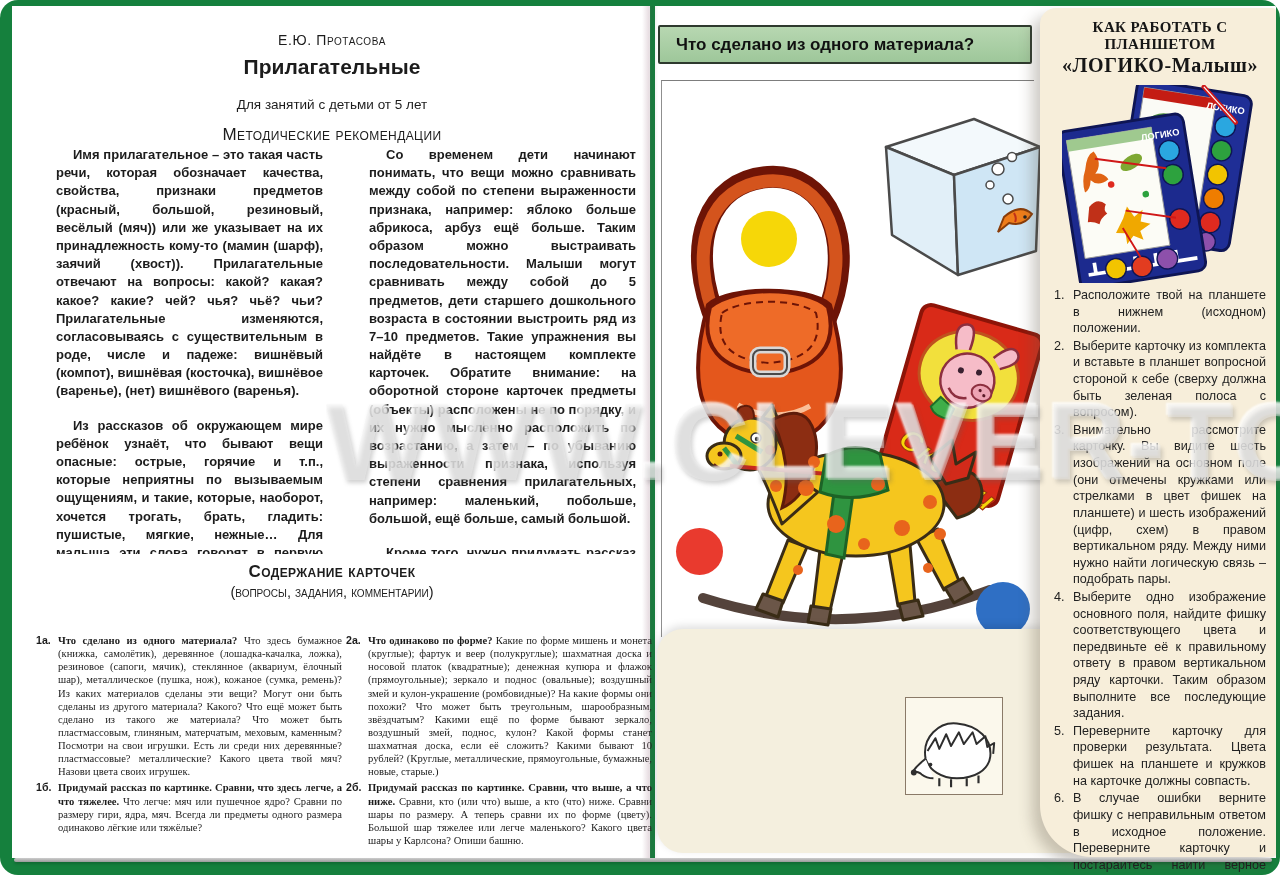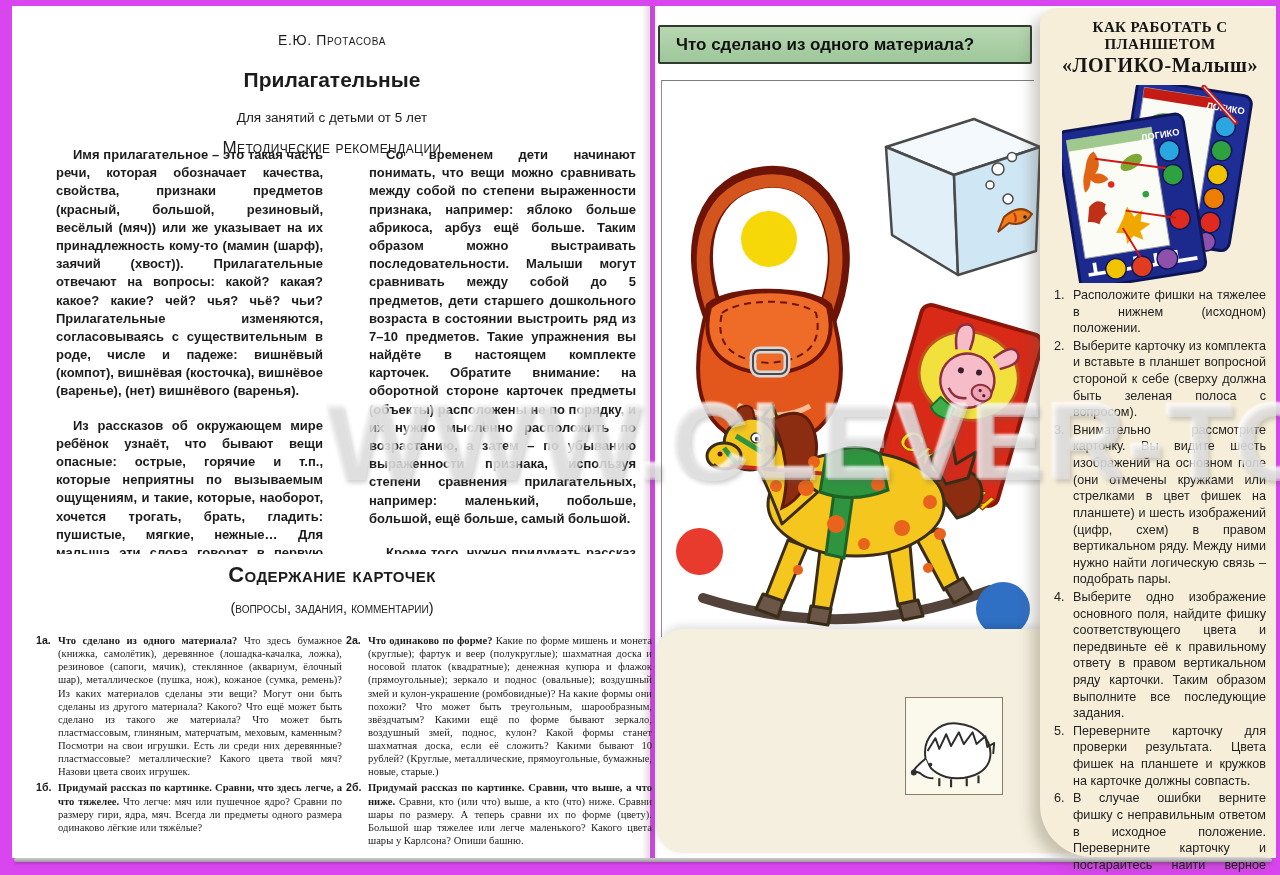--- a/index.html
+++ b/index.html
@@ -1,31 +1,31 @@
 <!DOCTYPE html>
 <html><head>
 <meta charset="utf-8">
 <style>
   html,body{margin:0;padding:0;background:#fff;}
-  .stage{position:relative;width:1280px;height:875px;background:#d946ef;overflow:hidden;
-         font-family:"Liberation Sans",sans-serif;color:#1c1c1c;}
+  .stage{position:relative;width:1280px;height:875px;background:#15803d;overflow:hidden;
+         font-family:"Liberation Sans",sans-serif;color:#1c1c1c;border-radius:18px;}
   .page{position:absolute;background:#fff;}
   
   .left-page{left:12px;top:6px;width:638px;height:852px;}
   .lp-header{position:absolute;top:26px;left:20px;width:600px;text-align:center;}
   .lp-author{font-variant:small-caps;font-size:14px;letter-spacing:.6px;}
-  .lp-title{font-size:21px;font-weight:bold;margin-top:20px;}
+  .lp-title{font-size:21px;font-weight:bold;margin-top:7px;}
   .lp-subtitle{font-size:13.5px;margin-top:18px;}
   .lp-metod{font-variant:small-caps;font-size:17px;letter-spacing:.4px;margin-top:13px;font-weight:500;}
   .lp-cols{position:absolute;top:124px;left:28px;width:612px;height:424px;display:flex;gap:14px;}
   .lp-col{flex:1;font-size:13px;line-height:1.4;text-align:justify;overflow:hidden;}
   .lp-col p{margin:16px;text-indent:17px;font-weight:bold;}
   .contents-head{position:absolute;top:556px;left:20px;width:600px;text-align:center;}
-  .ch1{font-variant:small-caps;font-size:22px;font-weight:600;letter-spacing:.4px;}
-  .ch2{font-variant:small-caps;font-size:14.5px;margin-top:12px;}
+  .ch1{font-variant:small-caps;font-size:17px;font-weight:600;letter-spacing:.4px;}
+  .ch2{font-variant:small-caps;font-size:14.5px;margin-top:2px;}
   .lp-items{position:absolute;top:628px;left:24px;width:616px;height:230px;display:flex;gap:4px;overflow:hidden;}
   .items-col{flex:1;overflow:hidden;}
   .citem{display:flex;font-size:10.6px;line-height:1.24;margin-bottom:3px;}
   .inum{flex:none;width:22px;font-weight:bold;}
   .ibody{flex:1;text-align:justify;font-family:Liberation Serif, serif;}
   .ilead{font-weight:bold;}
   
   .spine{position:absolute;left:642px;top:6px;width:16px;height:852px;z-index:2;
     background:linear-gradient(90deg,rgba(0,0,0,0),rgba(150,105,125,.22) 42%,rgba(70,70,70,.14) 60%,rgba(0,0,0,0));}
   
@@ -274,21 +274,21 @@
         </g>
         <path d="M42,74 L116,96 M66,134 L118,150 M60,152 L74,186" stroke="#d01818" stroke-width="2"></path>
       </g>
       <path d="M152,2 l34,38" stroke="#d01818" stroke-width="5" stroke-linecap="round"></path>
       <path d="M152,2 l34,38" stroke="#f6f6f6" stroke-width="1.4"></path>
     </svg>
 
     <div class="sb-steps">
       <div class="step">
           <span class="snum">1.</span>
-          <span class="stext">Расположите фишки на тяжелее в нижнем (исходном) положении.</span>
+          <span class="stext">Расположите твой на планшете в нижнем (исходном) положении.</span>
         </div>
       <div class="step">
           <span class="snum">2.</span>
           <span class="stext">Выберите карточку из комплекта и вставьте в планшет вопросной стороной к себе (сверху должна быть зеленая полоса с вопросом).</span>
         </div>
       <div class="step">
           <span class="snum">3.</span>
           <span class="stext">Внимательно рассмотрите карточку. Вы видите шесть изображений на основном поле (они отмечены кружками или стрелками в цвет фишек на планшете) и шесть изображений (цифр, схем) в правом вертикальном ряду. Между ними нужно найти логическую связь – подобрать пары.</span>
         </div>
       <div class="step">

